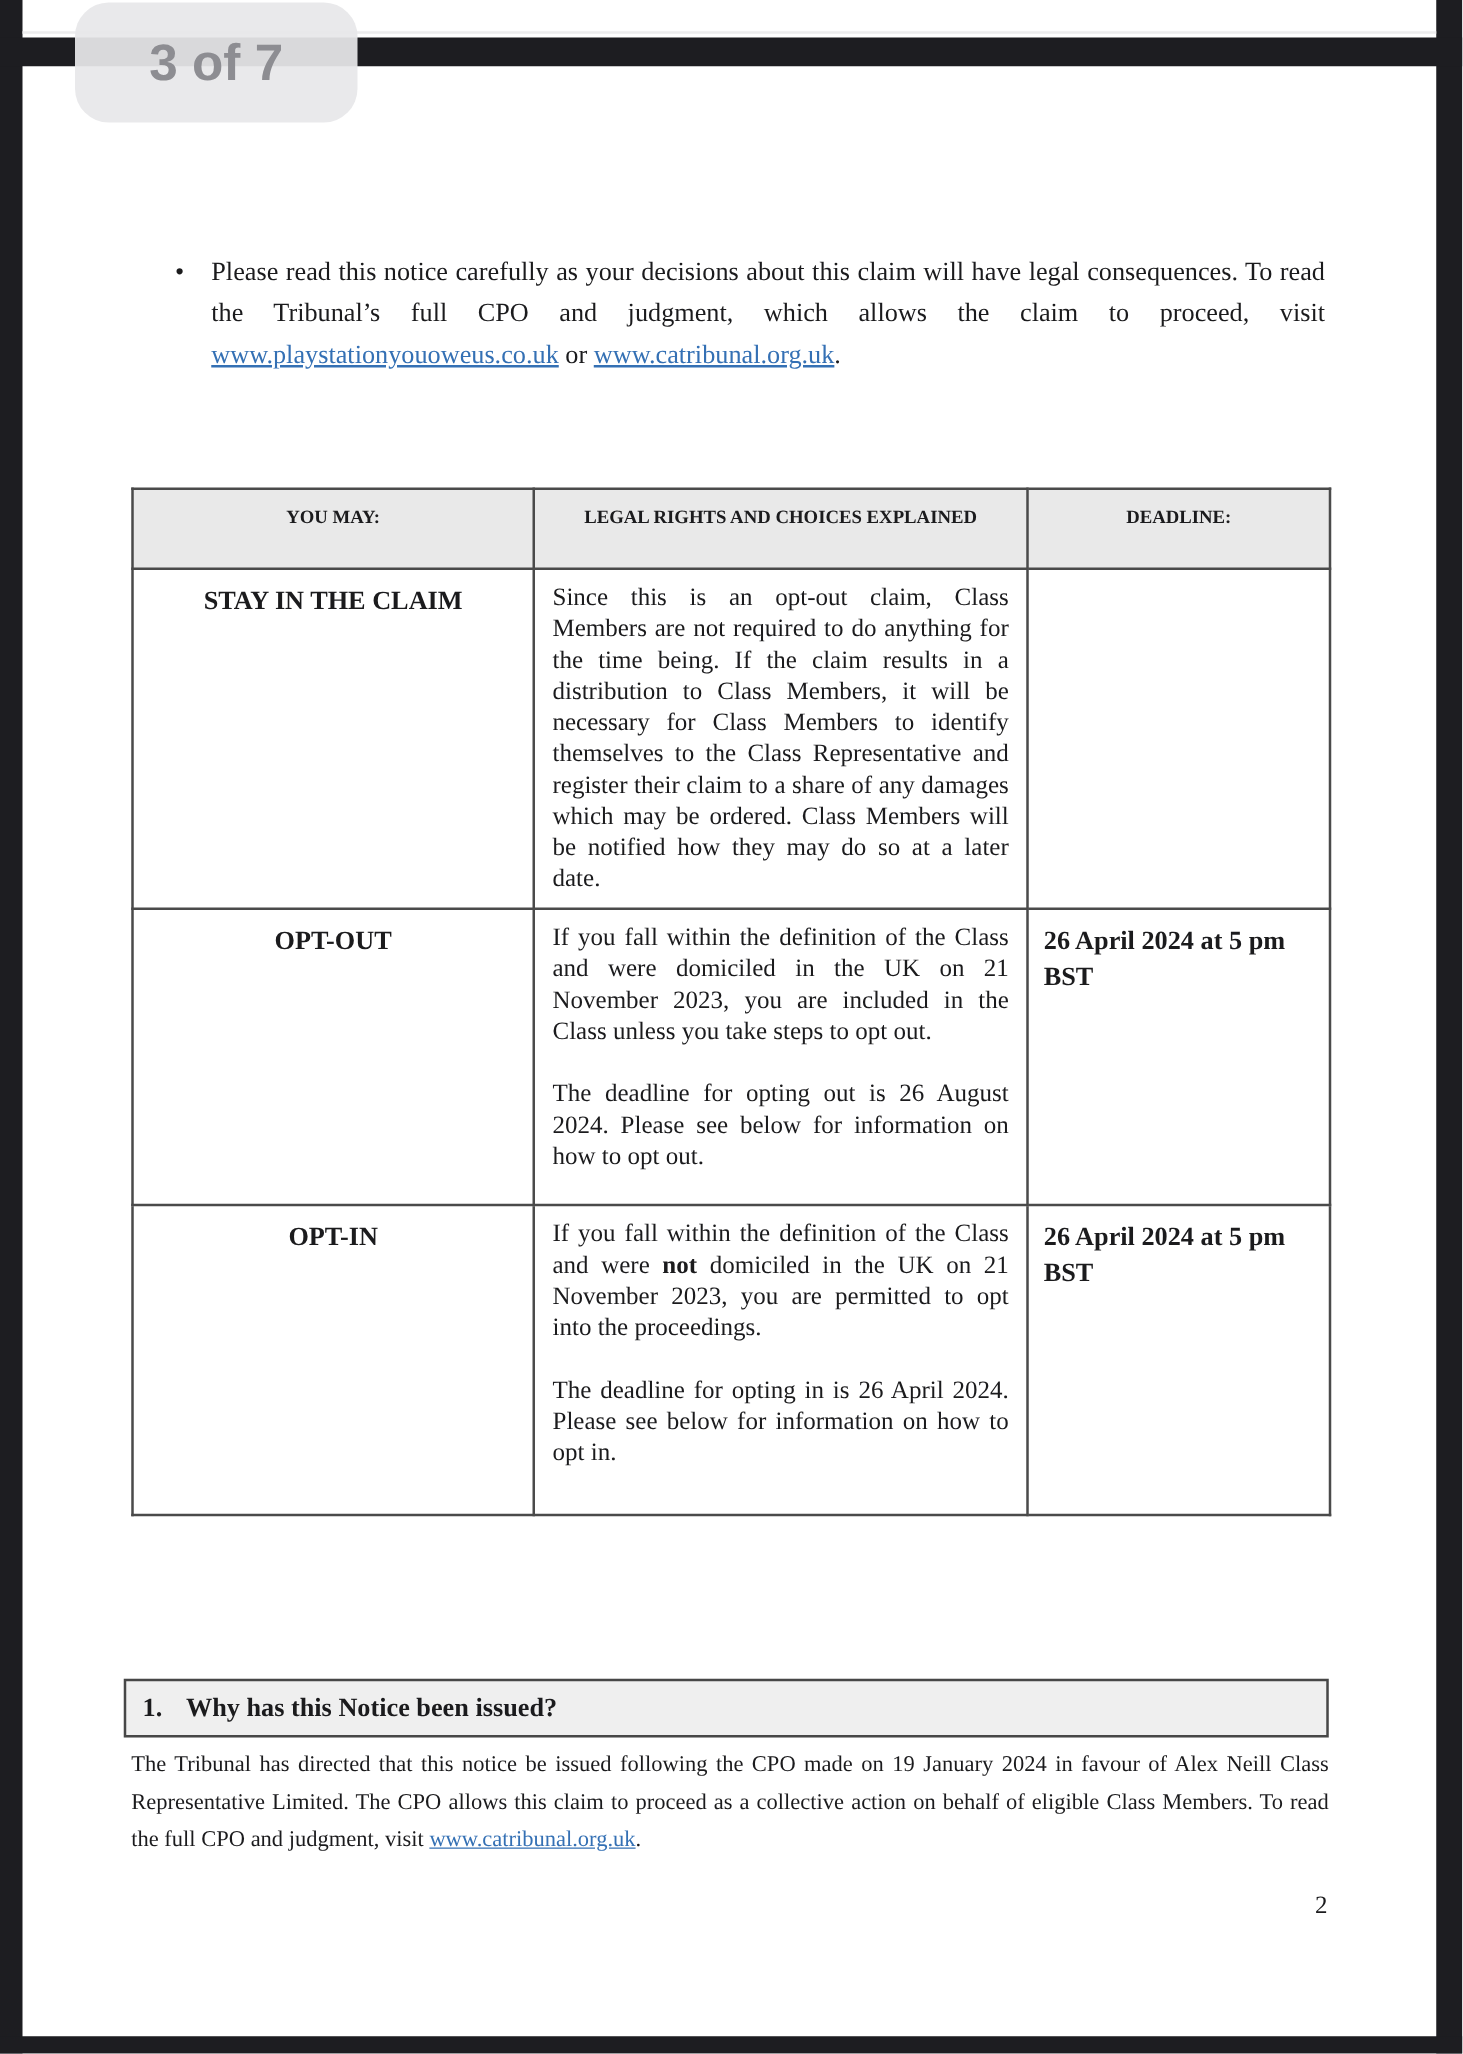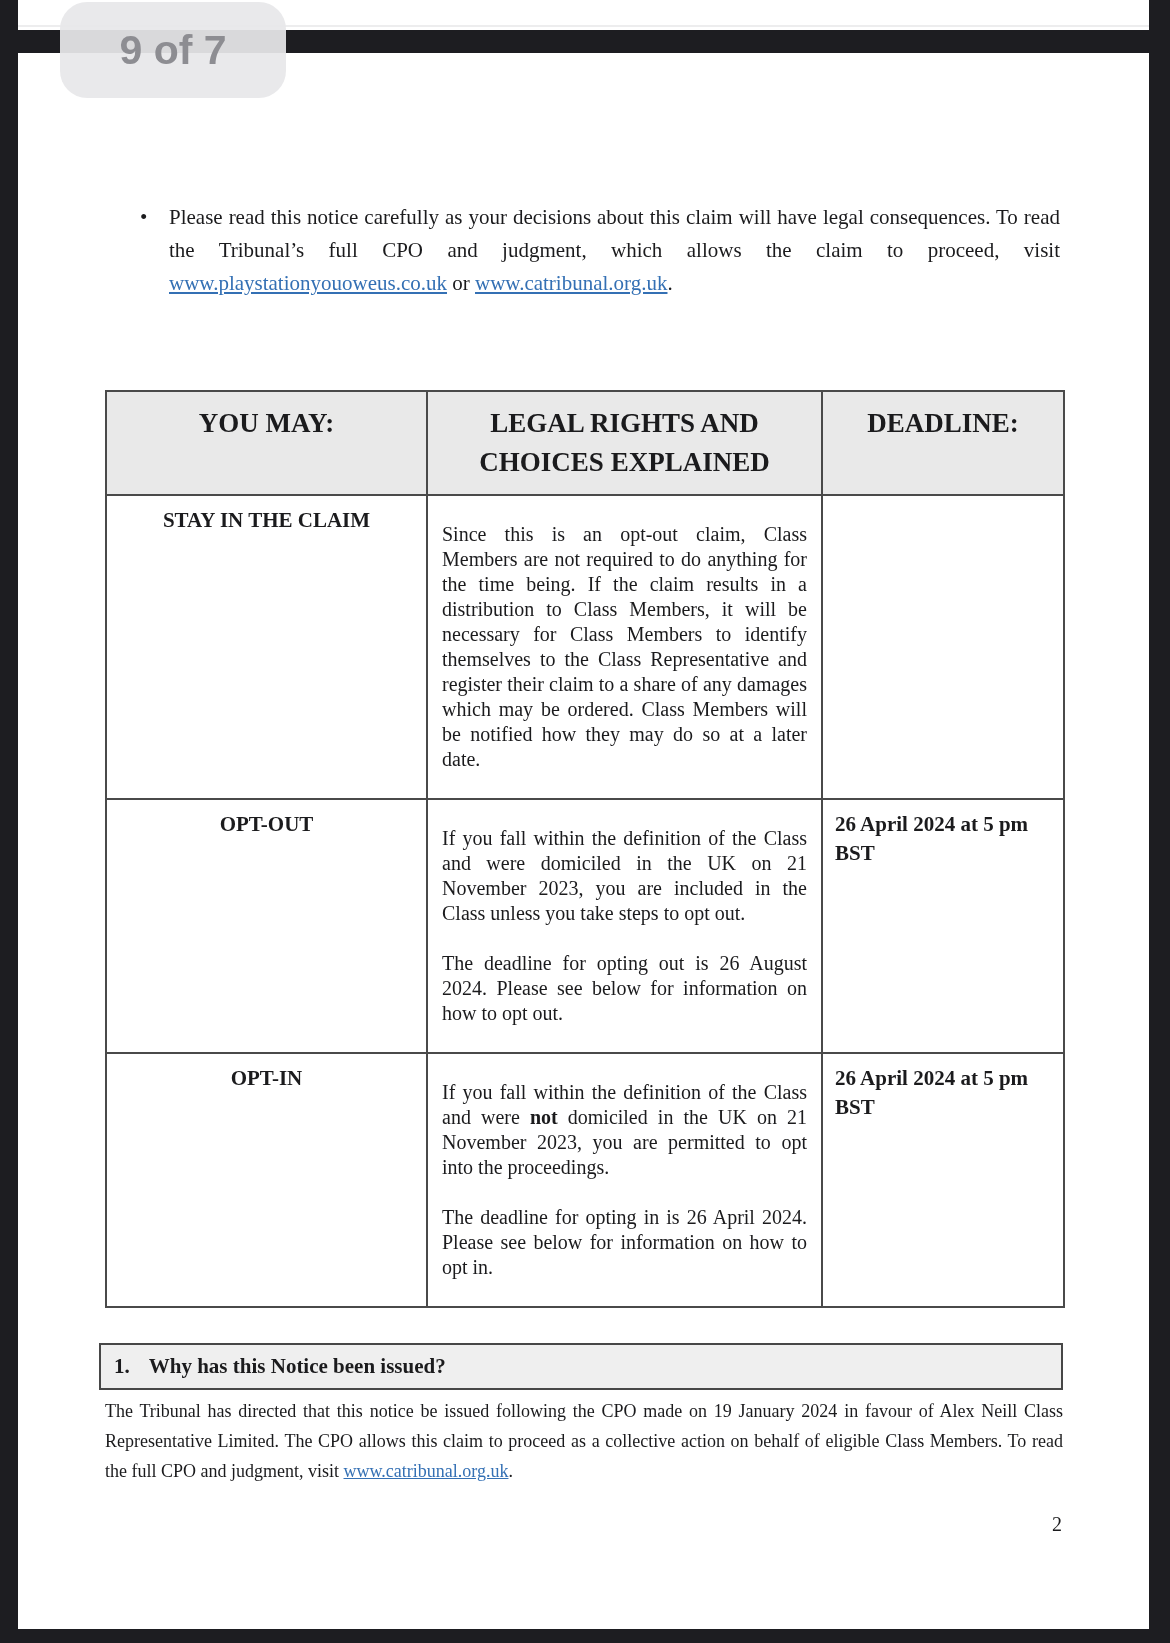--- a/index.html
+++ b/index.html
@@ -62,39 +62,39 @@
     table-layout: fixed;
     font-size: 20px;
   }
   table.rights th, table.rights td {
     border: 2px solid #4a4a4a;
     vertical-align: top;
     box-sizing: border-box;
   }
   table.rights th {
     background: #e9e9e9;
-    font-size: 27px;
+    font-size: 15px;
     font-weight: bold;
     text-align: center;
     padding: 12px 10px;
     height: 64px;
     line-height: 1.45;
   }
   col.c-option   { width: 321px; }
   col.c-explain  { width: 395px; }
   col.c-deadline { width: 242px; }
   td.cell-option {
     text-align: center;
     font-weight: bold;
     padding: 12px 8px;
     font-size: 21px;
   }
   td.cell-explain {
     text-align: justify;
-    padding: 26px 14px;
+    padding: 10px 14px;
     line-height: 25px;
     font-family: Liberation Serif, serif;
   }
   td.cell-explain p { margin: 0; }
   td.cell-explain p + p { margin-top: 25px; }
   td.cell-deadline {
     font-weight: bold;
     padding: 10px 12px;
     font-size: 21px;
     line-height: 29px;
@@ -161,21 +161,21 @@
 
 <div class="page">
 
   <div class="edge edge-left"></div>
   <div class="edge edge-right"></div>
   <div class="top-hairline"></div>
   <div class="edge top-bar"></div>
   <div class="edge bottom-bar"></div>
 
   <div class="page-badge">
-    <span>9 of 7</span>
+    <span>3 of 7</span>
   </div>
 
   <div class="intro">
     <span class="bullet">•</span>
     <span class="text">Please read this notice carefully as your decisions about this claim will have legal consequences. To read the Tribunal’s full CPO and judgment, which allows the claim to proceed, visit <span class="link">www.playstationyouoweus.co.uk</span> or <span class="link">www.catribunal.org.uk</span>.</span>
   </div>
 
 
   <table class="rights">
     <colgroup>

